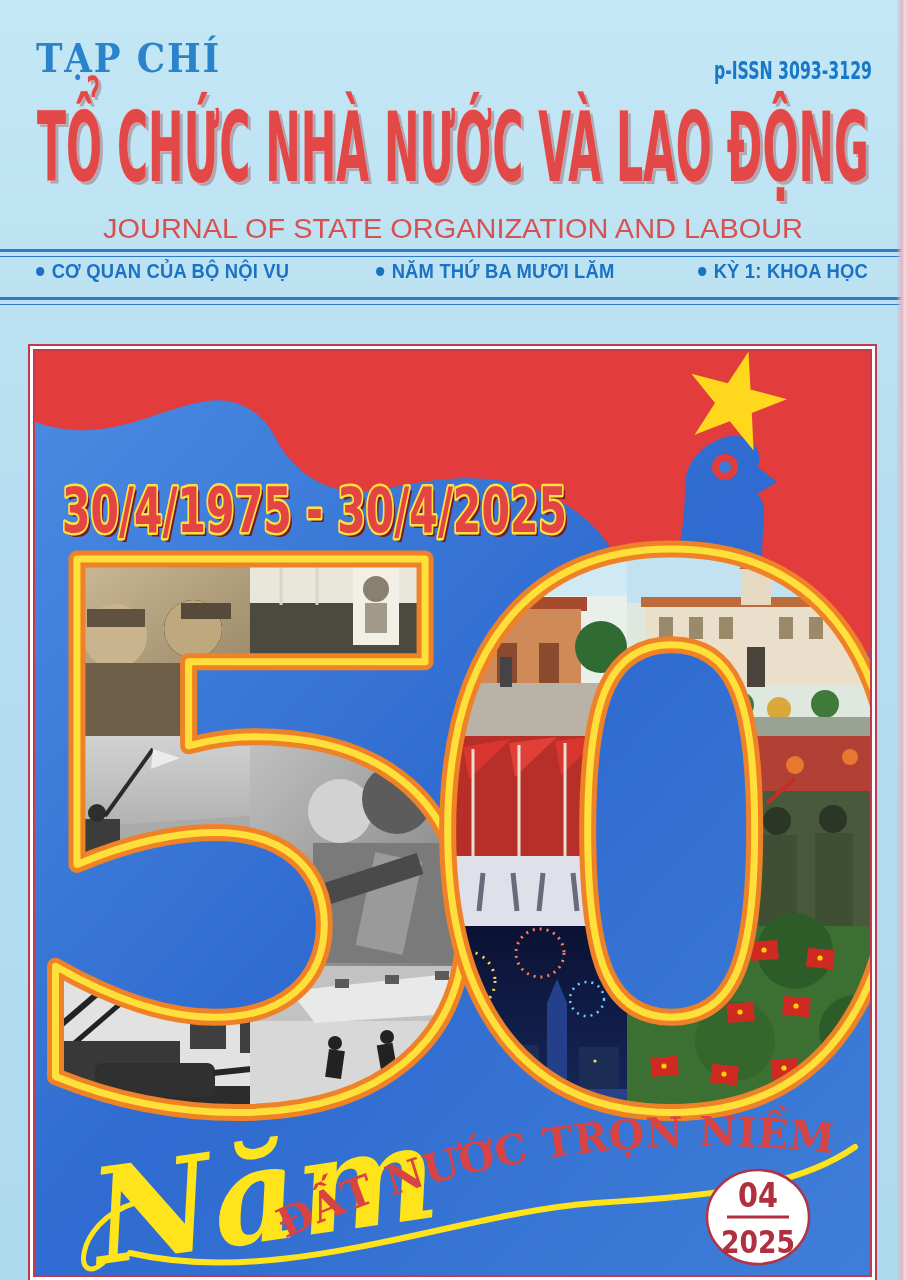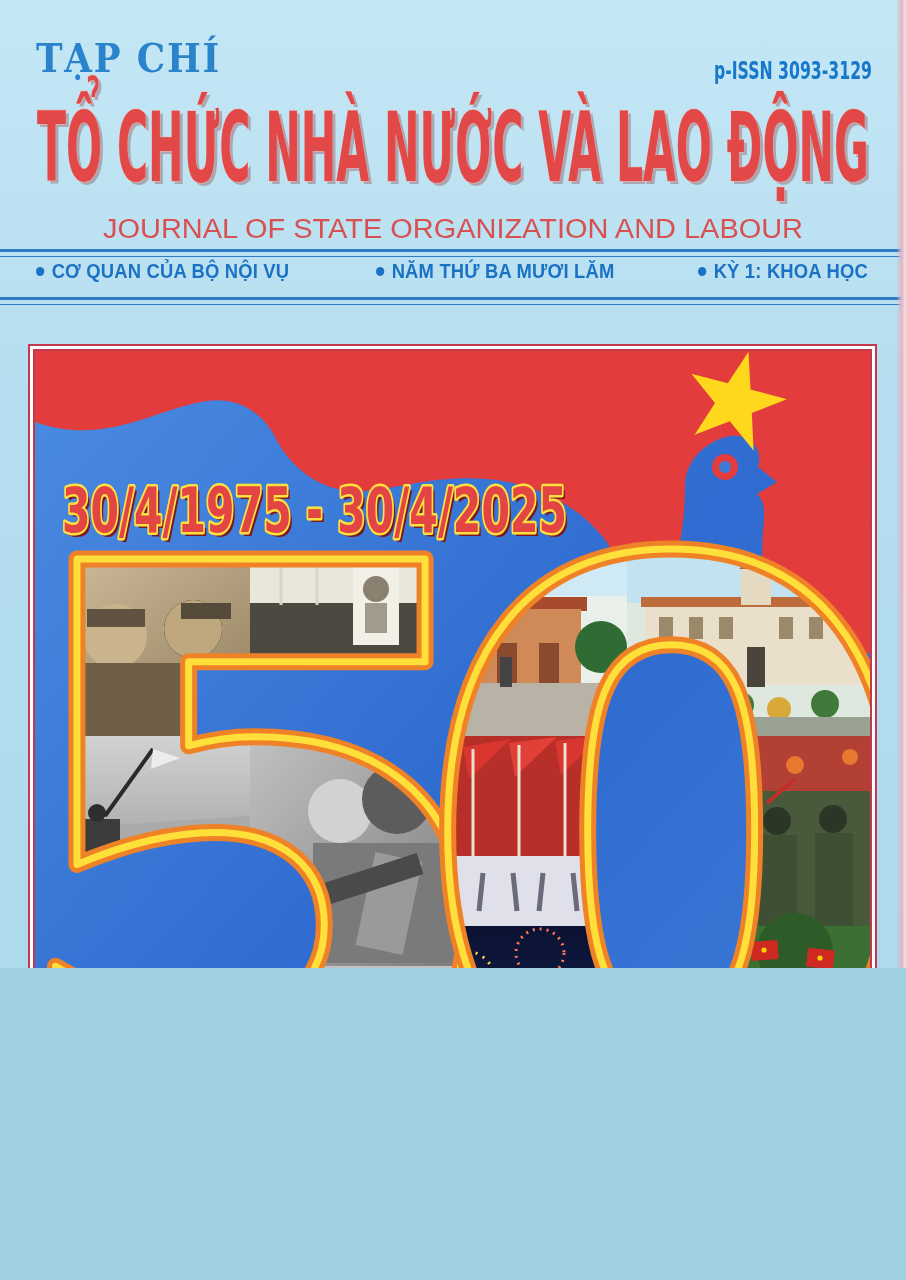--- a/index.html
+++ b/index.html
@@ -1,16 +1,16 @@
 <!DOCTYPE html>
 <html><head>
 <meta charset="utf-8">
 <style>
   html,body{margin:0;padding:0;background:#9fcfe3;}
-  .page{position:relative;width:906px;height:968px;overflow:hidden;
+  .page{position:relative;width:906px;height:1280px;overflow:hidden;
         background:linear-gradient(180deg,#c4e7f5 0%,#b6def0 40%,#aedaee 100%);
         font-family:"Liberation Sans",sans-serif;}
   .scan-edge{position:absolute;right:0;top:0;width:9px;height:100%;
         background:linear-gradient(90deg,rgba(214,160,175,.15),#dfb9c4 55%,#f2e4e9);}
   .masthead-svg{position:absolute;left:0;top:0;}
   .rule{position:absolute;left:0;width:906px;height:4px;
         border-top:3px solid #2e7cc4;border-bottom:1px solid #2e7cc4;}
   .rule-top{top:249px;}
   .rule-bottom{top:297px;}
   .info-item{position:absolute;top:260px;color:#1a72c4;font-weight:bold;font-size:20px;

